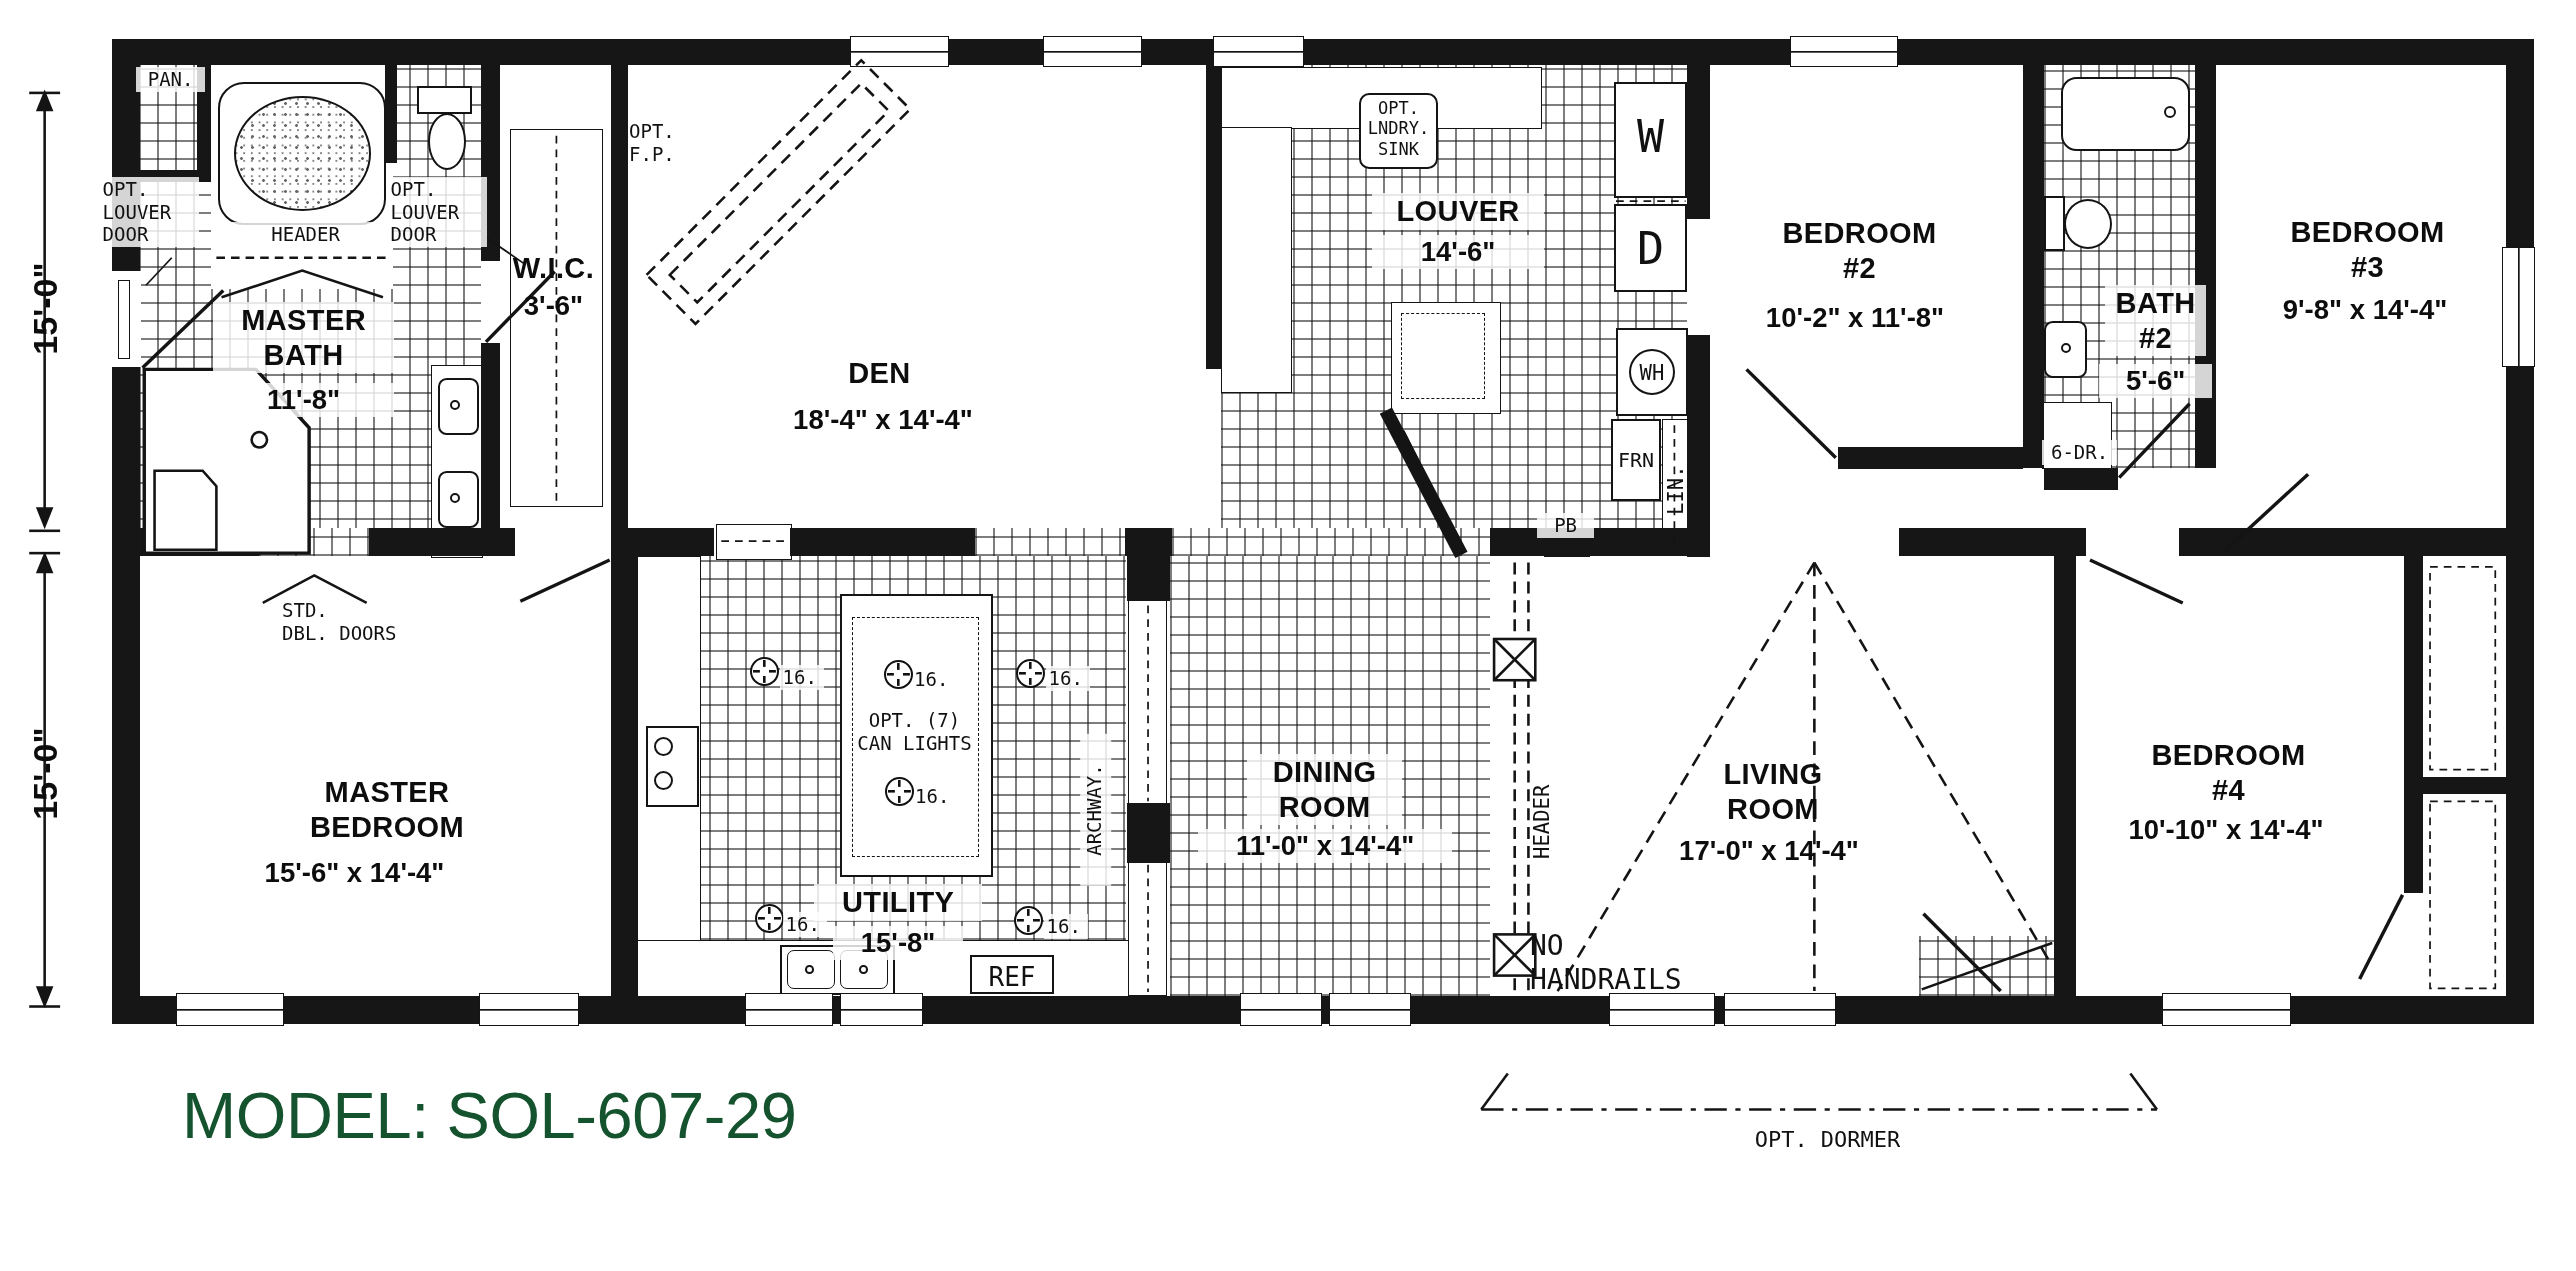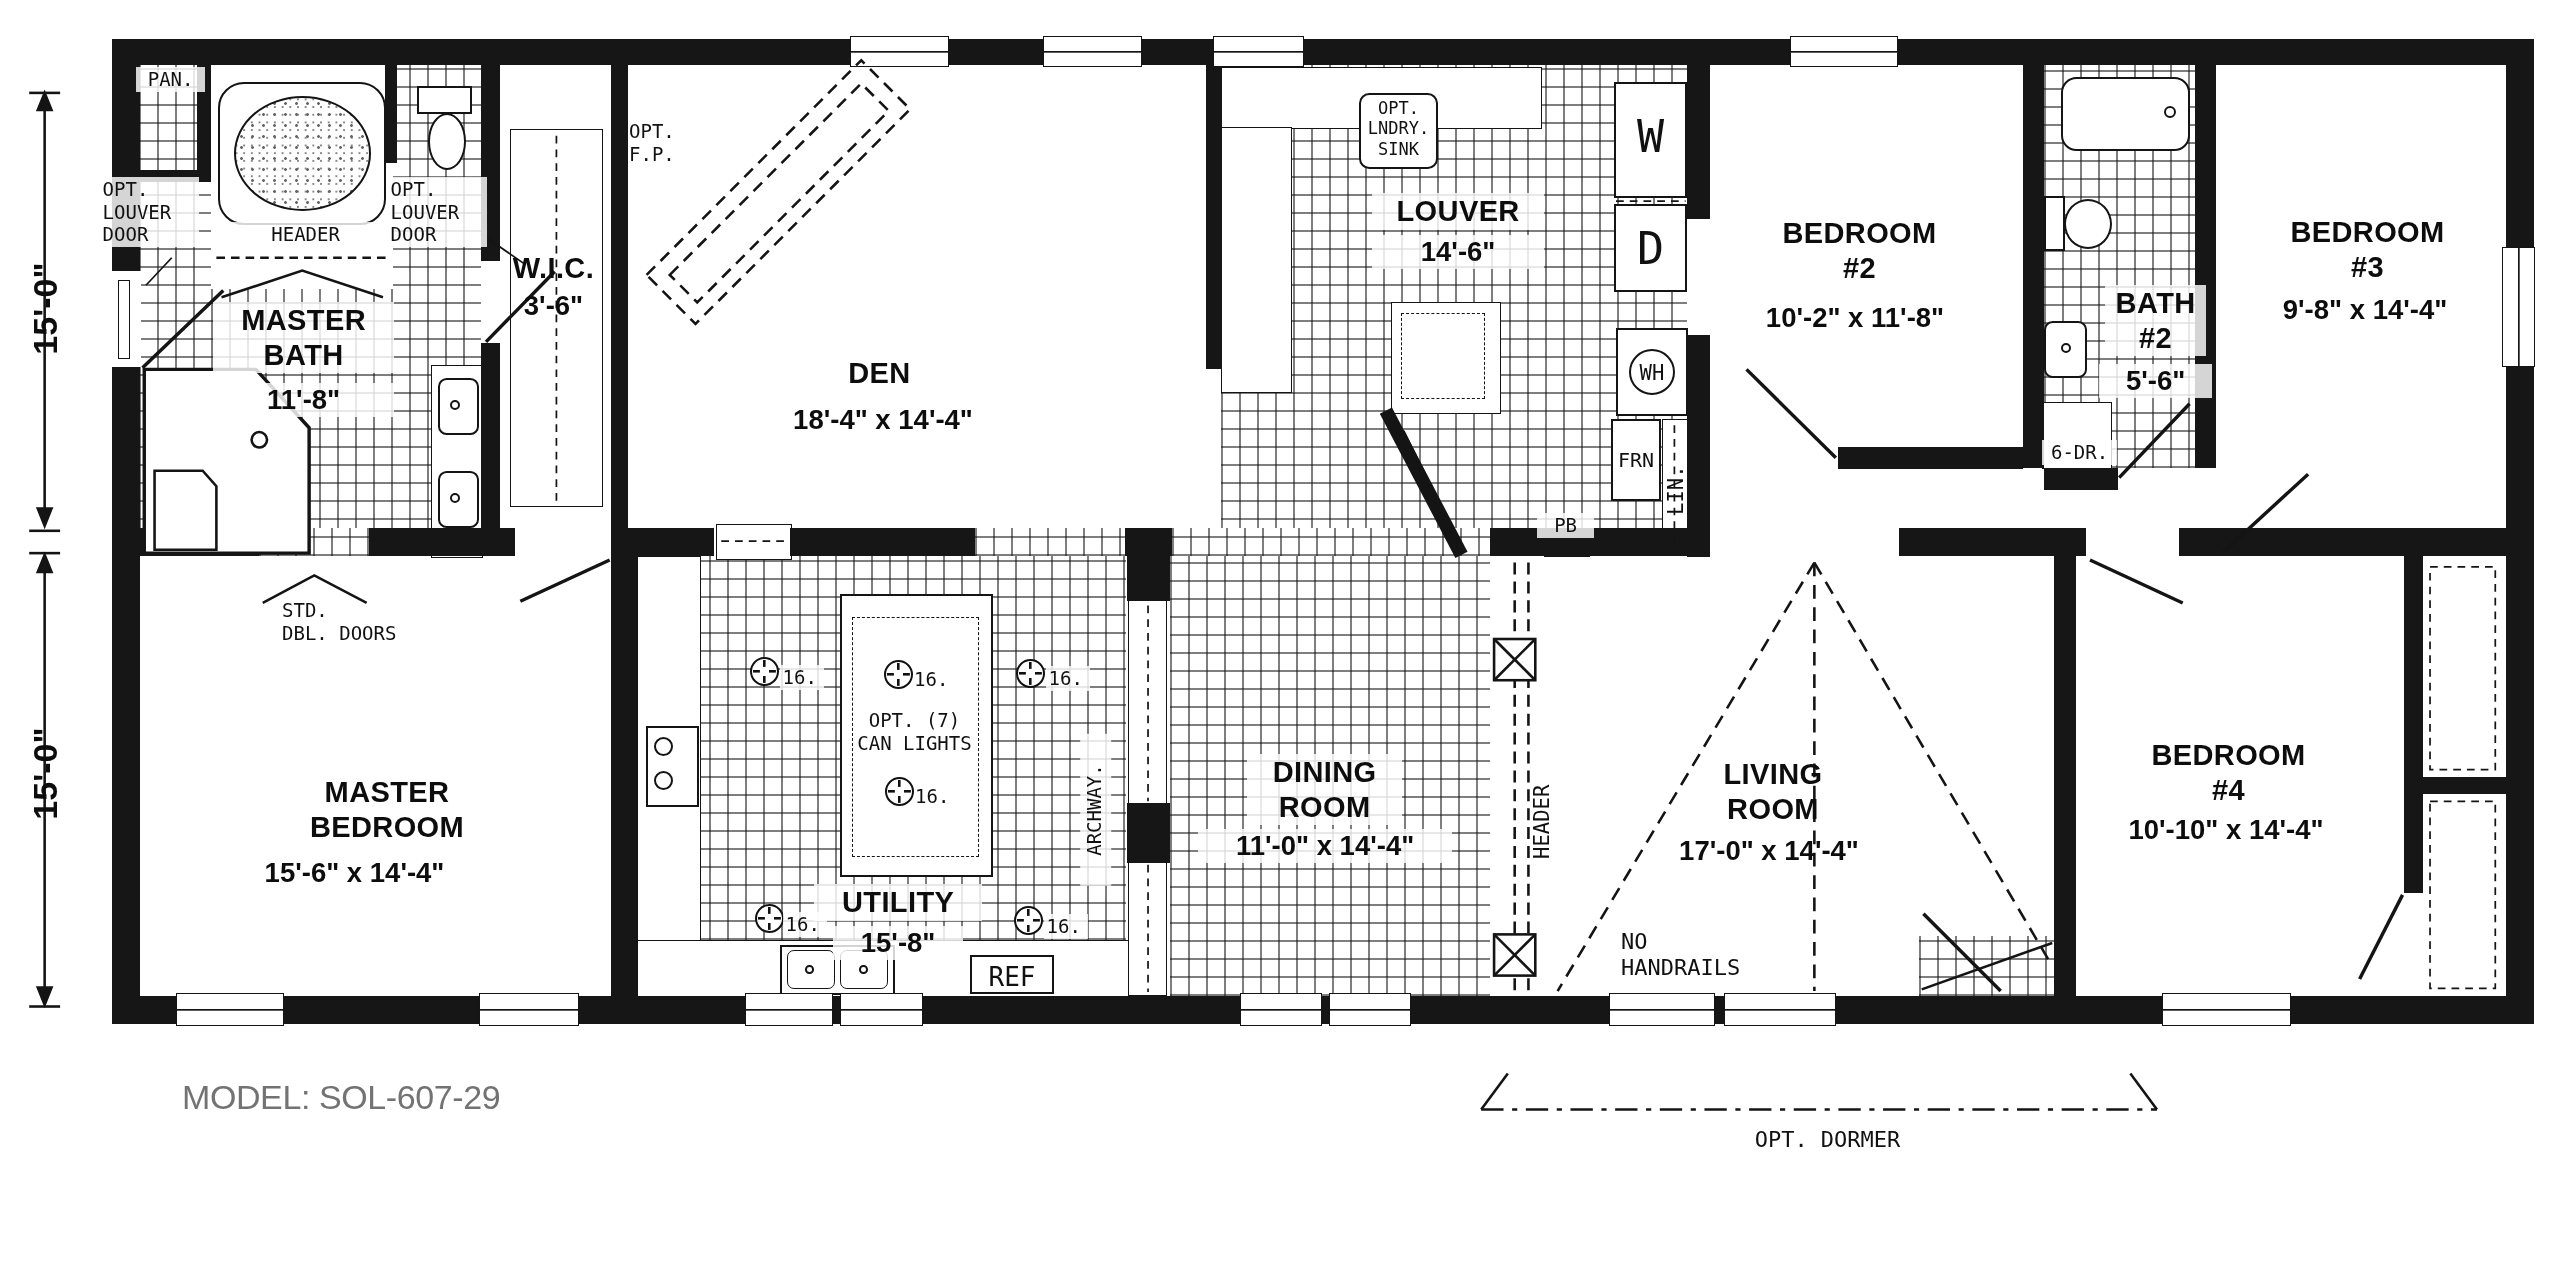--- a/index.html
+++ b/index.html
@@ -26,21 +26,21 @@
           color:#0d0d0d;white-space:pre-line;letter-spacing:0.4px}
   .rsize{position:absolute;font-weight:bold;font-size:27.5px;text-align:center;color:#0d0d0d;white-space:nowrap}
   .annot{position:absolute;font-family:"DejaVu Sans Mono",monospace;font-size:19px;line-height:1.2;
          color:#111;white-space:pre-line}
   .ctr{text-align:center}
   .halo{background:rgba(255,255,255,.82);padding:0.9px 2.6px}
   .vtext{writing-mode:vertical-rl;transform:rotate(180deg);text-align:center}
   .big{font-size:45px}
   .dimlabel{position:absolute;font-weight:bold;font-size:34px;color:#0d0d0d;text-align:center;
             transform:rotate(-90deg)}
-  .footer-line{position:absolute;font-size:34px;color:#737373;letter-spacing:-0.4px;white-space:nowrap}
+  .footer-line{position:absolute;font-size:65px;color:#14532d;letter-spacing:-0.4px;white-space:nowrap}
   .cl{position:absolute;width:29px;height:29px;border:2.6px solid #111;border-radius:50%;background-color:#fff;
       background-image:linear-gradient(#111,#111),linear-gradient(#111,#111),linear-gradient(#111,#111),linear-gradient(#111,#111);
       background-size:2.6px 6.9px,2.6px 6.9px,6.9px 2.6px,6.9px 2.6px;
       background-position:50% 0.9px,50% calc(100% - 0.9px),0.9px 50%,calc(100% - 0.9px) 50%;
       background-repeat:no-repeat;box-sizing:border-box}
   .speckle{background-image:radial-gradient(#666 1.3px, transparent 1.5px),radial-gradient(#888 1px, transparent 1.3px);
            background-size:11px 11px,7.7px 7.7px;background-position:0 0,4.3px 5.2px}
   svg.ov{position:absolute;left:0;top:0;width:2576px;height:1272px}
 </style>
 </head>
@@ -306,21 +306,21 @@
   <div class="annot halo" style="left:783px;top:912px;width:39px">16.</div>
   <div class="annot halo" style="left:1044px;top:914px;width:39px">16.</div>
   <div class="rlabel halo" style="left:814px;top:884px;width:163px">UTILITY</div>
   <div class="rsize halo" style="left:833px;top:926px;width:125px">15'-8"</div>
   <div class="annot ctr" style="left:970px;top:962px;width:84px;font-size:26px">REF</div>
   <div class="annot vtext halo" style="left:1080px;top:734px;width:26px;height:150px">ARCHWAY.</div>
   <div class="rlabel halo" style="left:1247px;top:754px;width:150px">DINING
 ROOM</div>
   <div class="rsize halo" style="left:1198px;top:829px;width:249px">11'-0" x 14'-4"</div>
   <div class="annot vtext" style="left:1530px;top:766px;width:24px;height:112px;font-size:20.6px">HEADER</div>
-  <div class="annot" style="left:1621px;top:929px;width:197px;font-size:22px">NO
+  <div class="annot" style="left:1530px;top:929px;width:197px;font-size:28px">NO
 HANDRAILS</div>
   <div class="rlabel" style="left:1702px;top:757px;width:142px">LIVING
 ROOM</div>
   <div class="rsize" style="left:1649px;top:835px;width:240px">17'-0" x 14'-4"</div>
   <div class="rlabel" style="left:2136px;top:738px;width:185px">BEDROOM
 #4</div>
   <div class="rsize" style="left:2091px;top:814px;width:270px">10'-10" x 14'-4"</div>
   <div class="annot ctr" style="left:1733px;top:1127px;width:189px;font-size:22px">OPT. DORMER</div>
   <div class="dimlabel" style="left:-45px;top:289px;width:180px">15'-0"</div>
   <div class="dimlabel" style="left:-45px;top:754px;width:180px">15'-0"</div>

